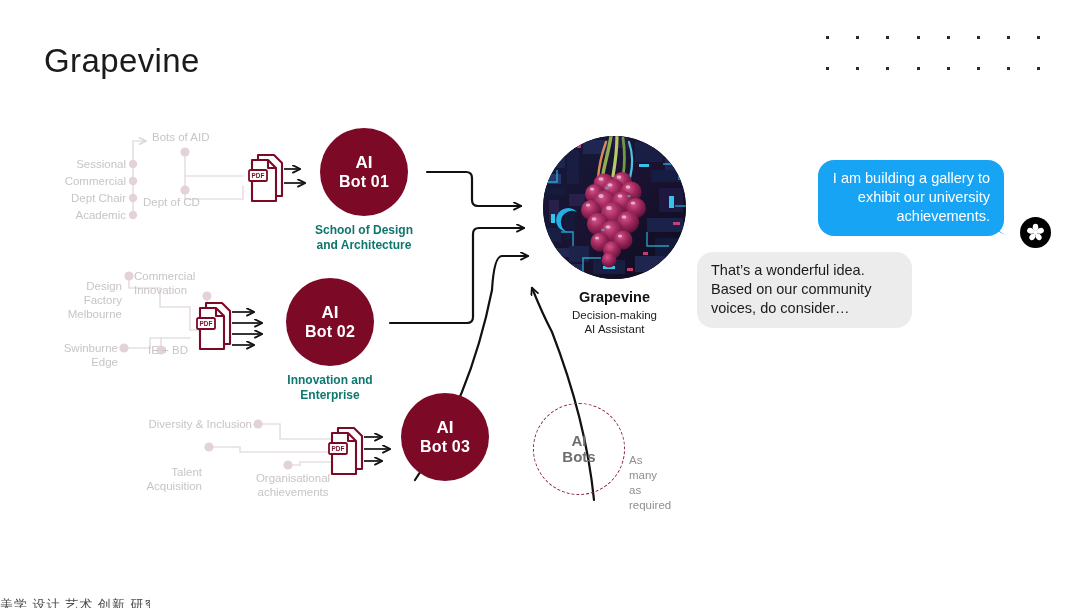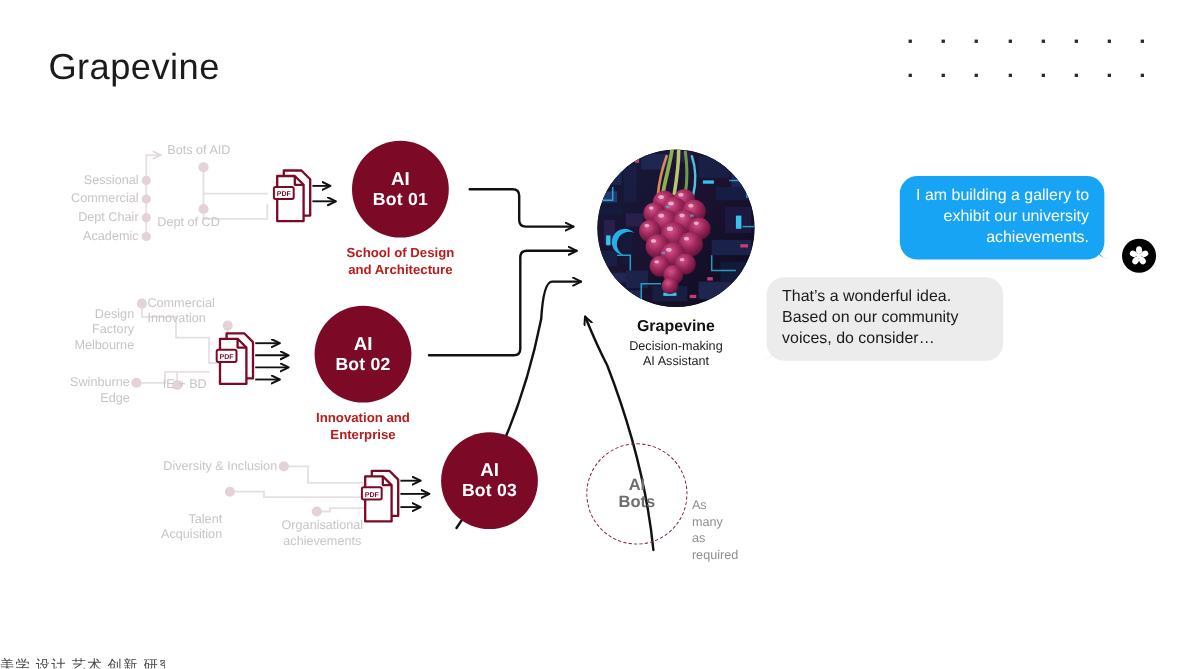--- a/index.html
+++ b/index.html
@@ -86,21 +86,21 @@
     font-weight: bold;
     line-height: 1.08;
   }
   .bot-circle .bot-l1 { font-size: 17px; }
   .bot-circle .bot-l2 { font-size: 16px; letter-spacing: 0.2px; }
   .bot-caption {
     margin-top: 7px;
     text-align: center;
     font-size: 12px;
     font-weight: bold;
-    color: #b91c1c;
+    color: #0f766e;
     line-height: 14.5px;
     white-space: pre-line;
   }
 
   
   #ai-bots-node {
     position: absolute;
     left: 533px;
     top: 403px;
   }

